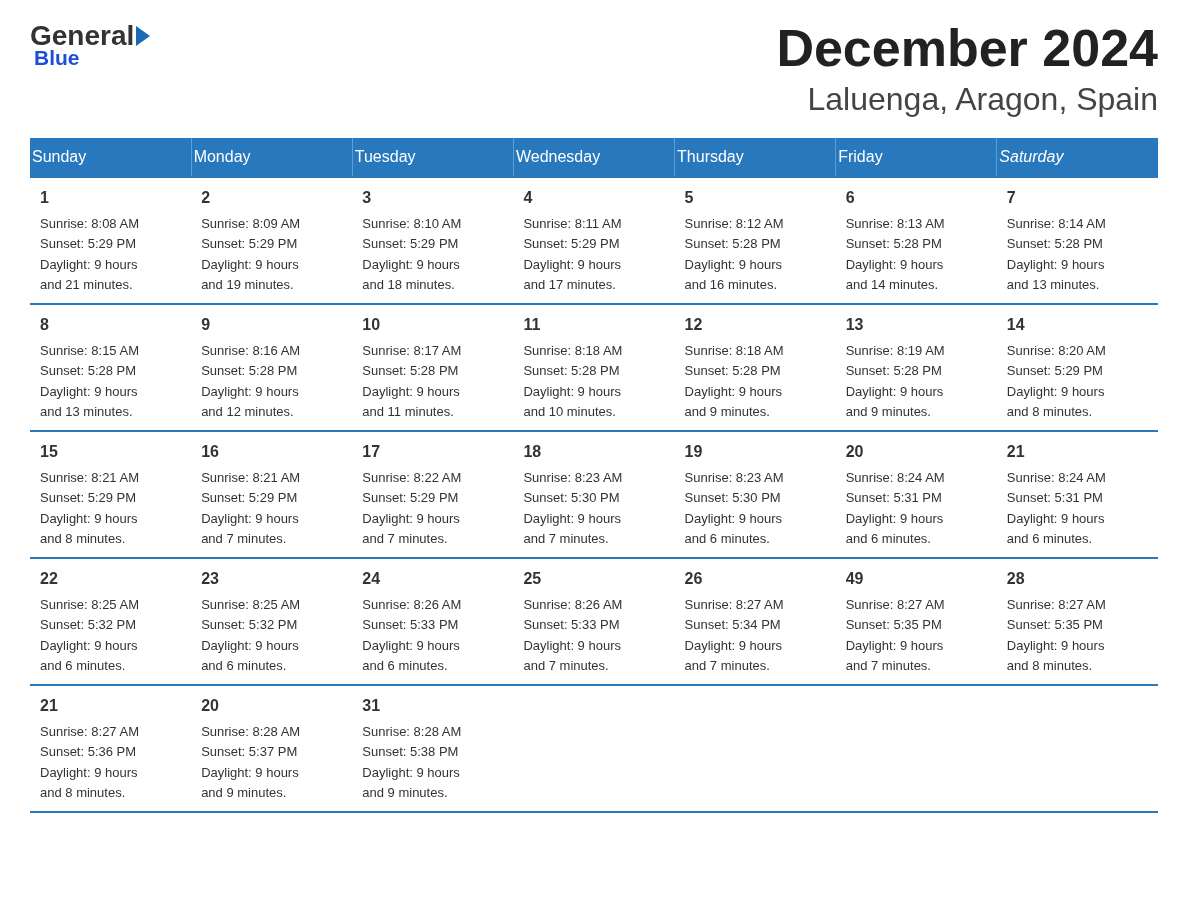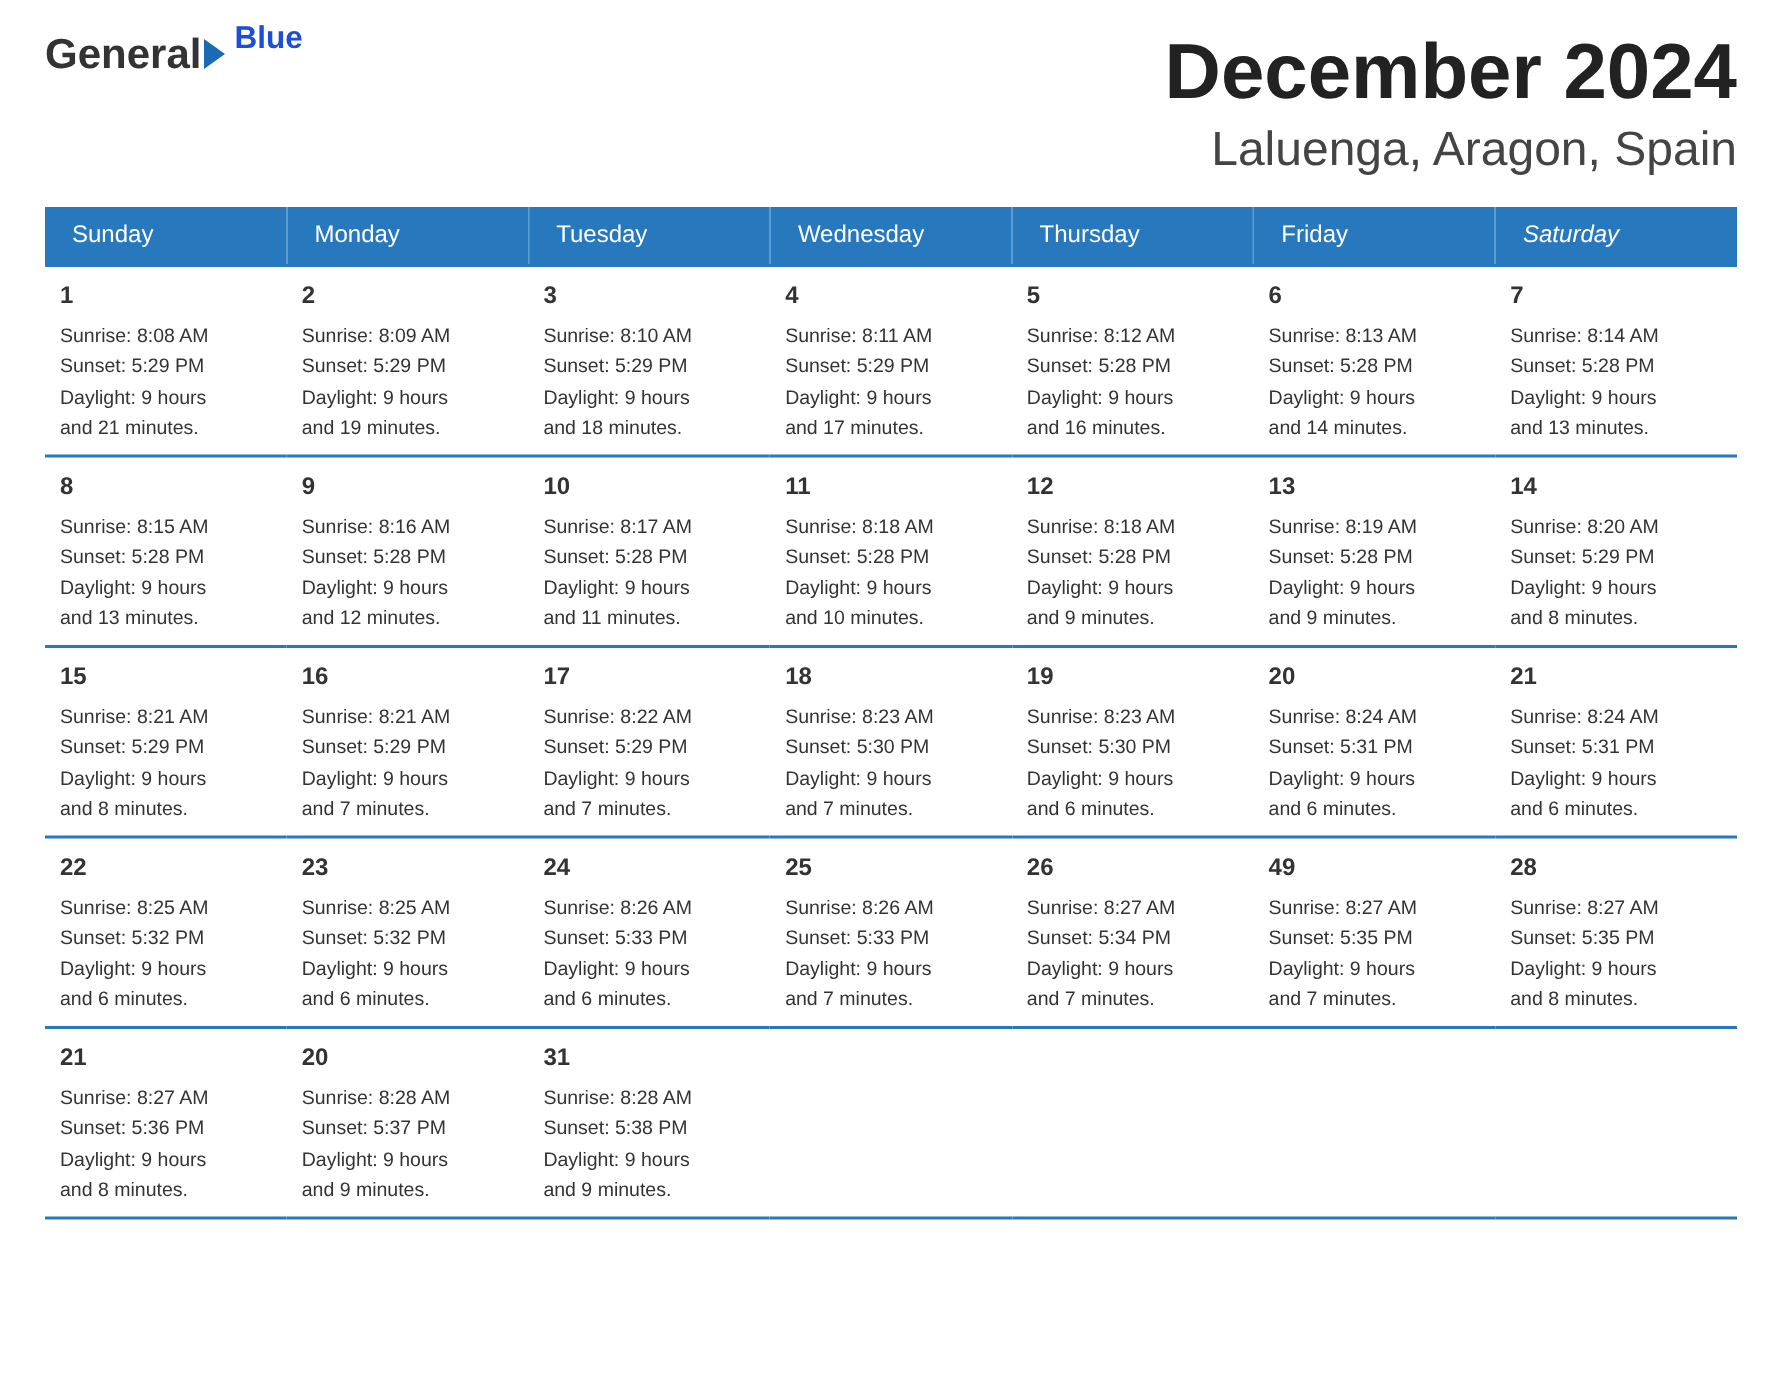--- a/index.html
+++ b/index.html
@@ -11,20 +11,21 @@
       min-height: 918px;
     }
     .header {
       display: flex;
       justify-content: space-between;
       align-items: flex-start;
       margin-bottom: 20px;
     }
     .logo {
       display: flex;
+      flex-direction: column;
       align-items: flex-start;
     }
     .logo-text {
       display: flex;
       align-items: center;
       font-size: 28px;
       font-weight: bold;
       color: #333;
     }
     .logo-general { color: #333; }
@@ -46,21 +47,21 @@
       border-collapse: collapse;
       table-layout: fixed;
     }
     thead tr {
       background-color: #2878be;
     }
     thead th {
       color: #ffffff;
       font-size: 16px;
       font-weight: normal;
-      padding: 10px 18px;
+      padding: 10px 2px;
       text-align: left;
       border-right: 1px solid #5a9fd4;
     }
     thead th:last-child { border-right: none; font-style: italic; }
     tbody tr {
       border-top: 2px solid #2878be;
     }
     tbody td {
       vertical-align: top;
       padding: 8px 10px;

